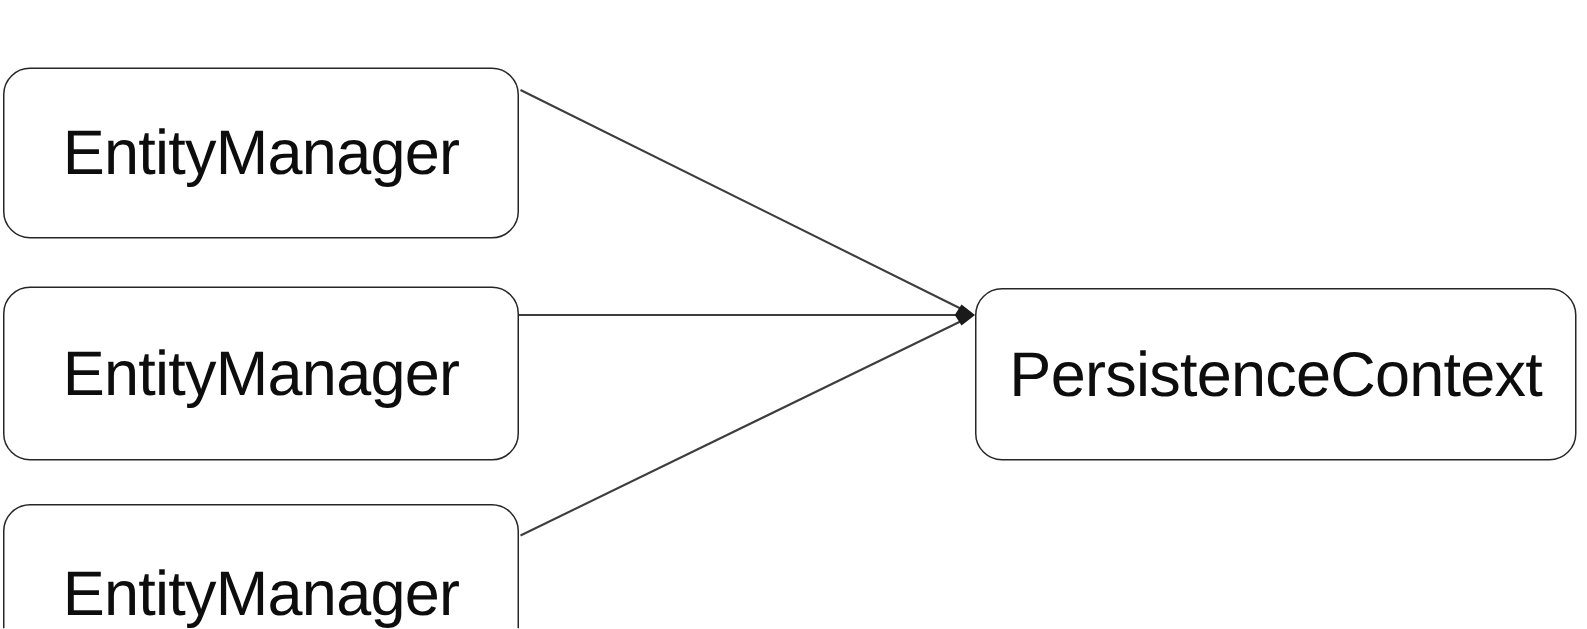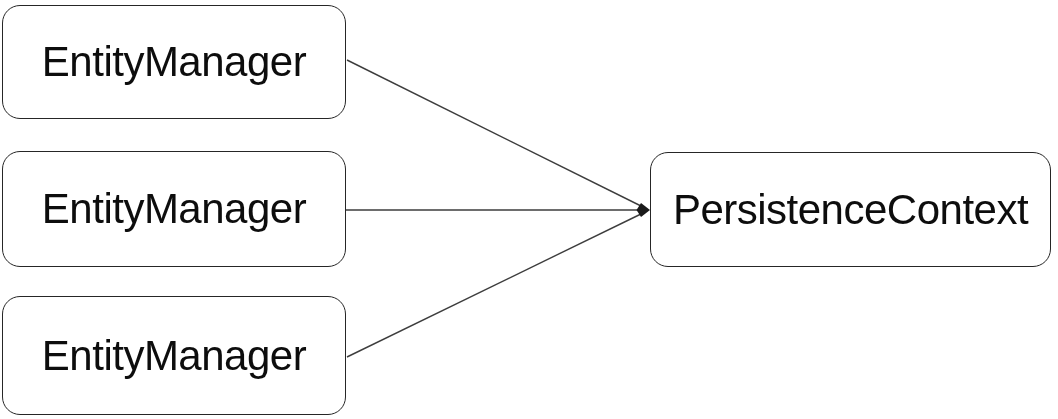--- a/index.html
+++ b/index.html
@@ -22,20 +22,21 @@
     border-radius: 18px;
     background: var(--background, #ffffff);
     display: flex;
     align-items: center;
     justify-content: center;
     font-size: 42px;
     font-weight: 300;
     letter-spacing: -0.5px;
     color: var(--text, #0d0d0d);
     white-space: nowrap;
+    margin-top: 40px;
   }
   .node-em-1 { left: 2px;   top: 5px;   width: 344px; height: 114px; }
   .node-em-2 { left: 2px;   top: 151px; width: 344px; height: 116px; }
   .node-em-3 { left: 2px;   top: 296px; width: 344px; height: 119px; }
   .node-pc   { left: 650px; top: 152px; width: 401px; height: 115px; }
   .connector-layer {
     position: absolute;
     left: 0;
     top: 0;
     width: 1058px;

